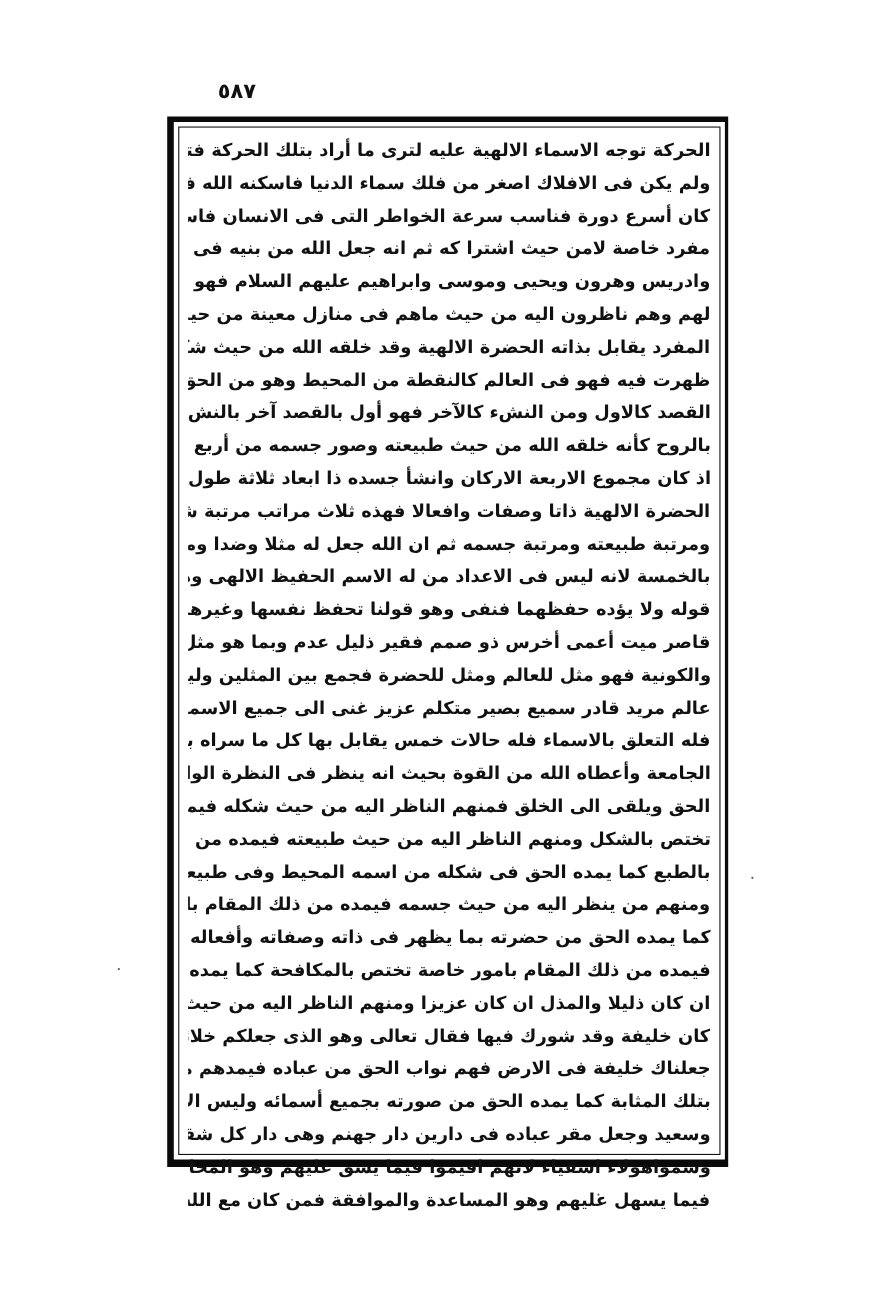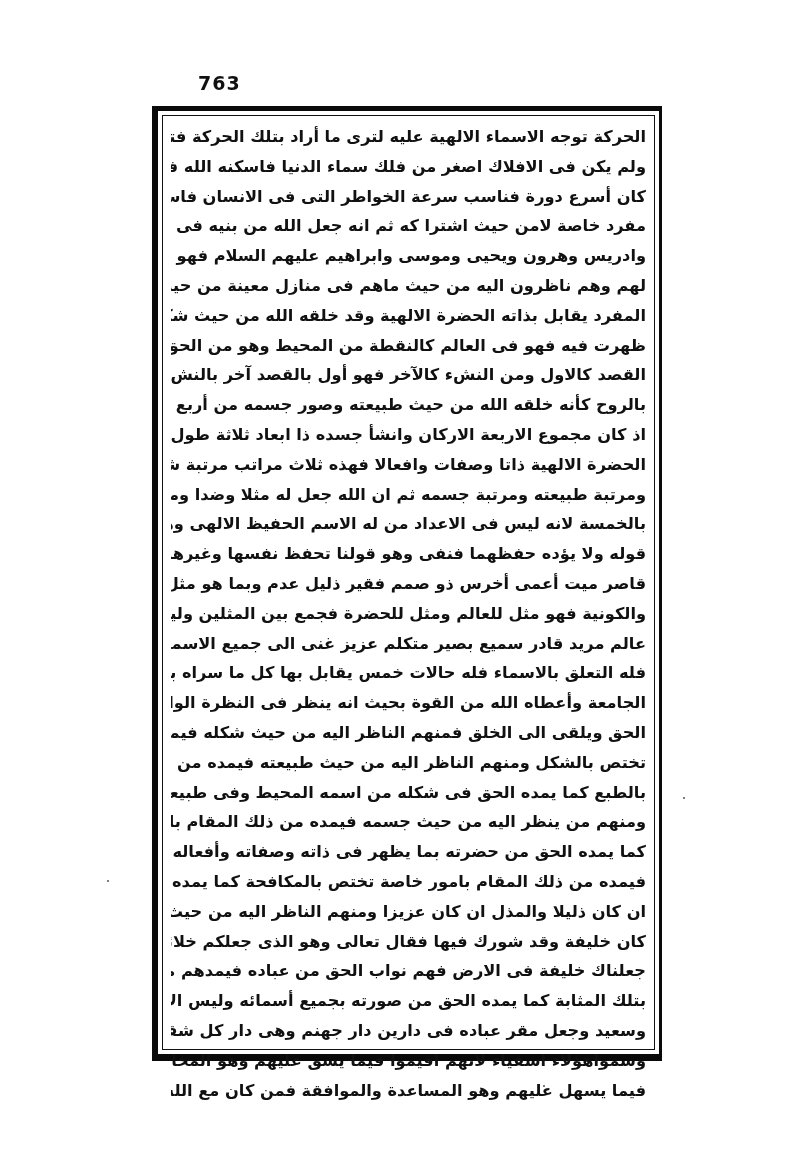--- a/index.html
+++ b/index.html
@@ -70,21 +70,21 @@
     position: absolute;
     width: 2px;
     height: 2px;
     background: #555;
     border-radius: 50%;
   }
 </style>
 </head>
 <body>
 
-<div class="page-number">763</div>
+<div class="page-number">٥٨٧</div>
 
 <div class="frame-outer">
   <div class="frame-inner">
     <div class="text-body">
       <span class="line">الحركة توجه الاسماء الالهية عليه لترى ما أراد بتلك الحركة فتقضى الى ذلك بحسب حقائقها</span>
       <span class="line">ولم يكن فى الافلاك اصغر من فلك سماء الدنيا فاسكنه الله فيها للمناسبة واصغر هذا الفلك</span>
       <span class="line">كان أسرع دورة فناسب سرعة الخواطر التى فى الانسان فاسكنه فيه من حيث انه انسان</span>
       <span class="line">مفرد خاصة لامن حيث اشترا كه ثم انه جعل الله من بنيه فى كل سماء شخصا وهو عيسى ويوسف</span>
       <span class="line">وادريس وهرون ويحيى وموسى وابراهيم عليهم السلام فهو ناظر اليهم فى كل يوم بنيه وآباء</span>
       <span class="line">لهم وهم ناظرون اليه من حيث ماهم فى منازل معينة من حيث هم ابناءه وهذا الانسان</span>

